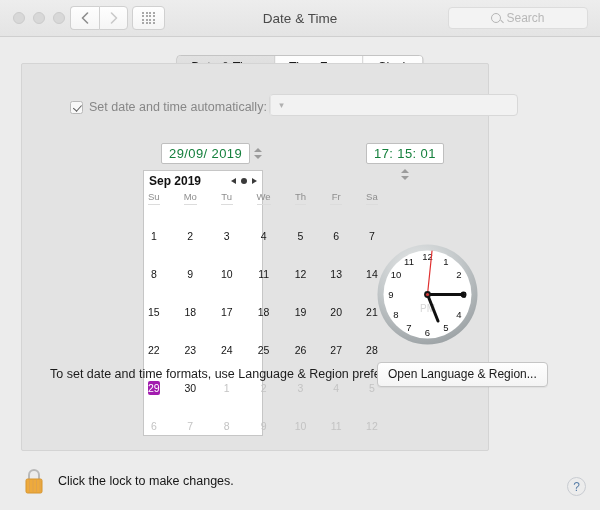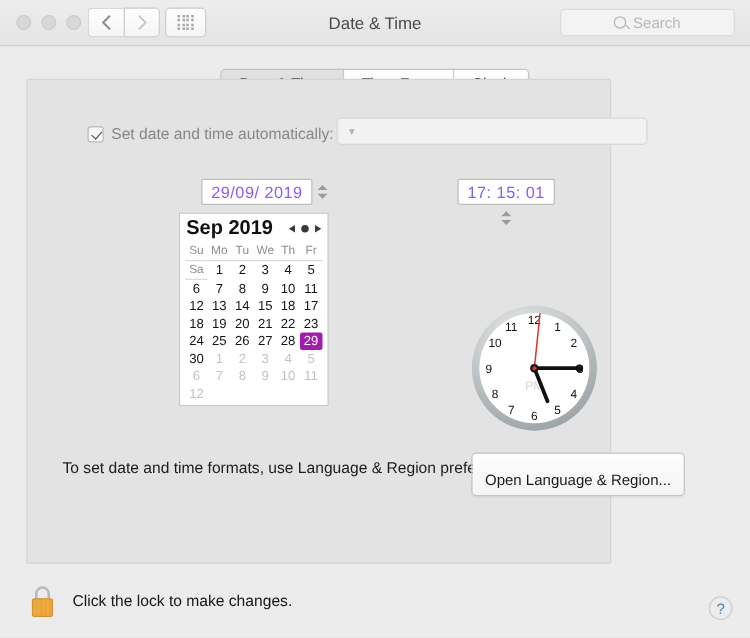--- a/index.html
+++ b/index.html
@@ -199,21 +199,21 @@
   .stepper-wrap.time { left: 344px; top: 79px; flex-direction: column; }
   .field {
     background: #ffffff;
     border: 1px solid #bfbfbf;
     border-radius: 2px;
     box-sizing: border-box;
     height: 21px;
     line-height: 19px;
     font-size: 13px;
     padding: 0 7px;
-    color: #8b5cf6;
+    color: #15803d;
     letter-spacing: 0.4px;
   }
   .stepper {
     width: 11px; height: 20px;
     margin-left: 4px;
     display: flex;
     flex-direction: column;
     justify-content: center;
     gap: 3px;
   }
@@ -235,43 +235,44 @@
     border: 1px solid #c6c6c6;
     box-sizing: border-box;
     padding: 3px 4px 2px 4px;
   }
   .cal-head {
     display: flex;
     align-items: center;
     justify-content: space-between;
     padding: 0 1px 2px 1px;
   }
-  .cal-title { font-size: 16px; font-weight: bold; color: #111; text-align: right; }
+  .cal-title { font-size: 12px; font-weight: bold; color: #111; text-align: right; }
   .cal-nav { display: flex; align-items: center; gap: 5px; }
   .cal-nav .tri-l {
     width: 0; height: 0;
     border-top: 3.5px solid transparent;
     border-bottom: 3.5px solid transparent;
     border-right: 5px solid #3a3a3a;
   }
   .cal-nav .tri-r {
     width: 0; height: 0;
     border-top: 3.5px solid transparent;
     border-bottom: 3.5px solid transparent;
     border-left: 5px solid #3a3a3a;
   }
   .cal-nav .dot {
     width: 6px; height: 6px;
     background: #3a3a3a;
     border-radius: 50%;
   }
   .cal-grid {
     display: grid;
-    grid-template-columns: repeat(6, 1fr);
+    grid-template-columns: repeat(7, 1fr);
     text-align: center;
+    gap: 24px;
   }
   .cal-grid .wd {
     font-size: 9.5px;
     color: #8e8e8e;
     padding: 1px 0 2px 0;
     border-bottom: 1px solid #dcdcdc;
   }
   .cal-grid .dy {
     font-size: 10.5px;
     color: #151515;
@@ -295,21 +296,21 @@
   
   .note {
     position: absolute;
     left: 28px; top: 303px;
     font-size: 12.5px;
     color: #1c1c1c;
   }
   .lang-btn {
     position: absolute;
     left: 355px; top: 298px;
-    padding: 14px 10px 5px 10px;
+    padding: 4px 10px 5px 10px;
     font-size: 12px;
     color: #1a1a1a;
     background: linear-gradient(to bottom, #fefefe, #f4f4f4);
     border: 1px solid #c5c5c5;
     border-radius: 4px;
     box-shadow: 0 1px 1px rgba(0,0,0,0.05);
     white-space: nowrap;
   }
 
   

